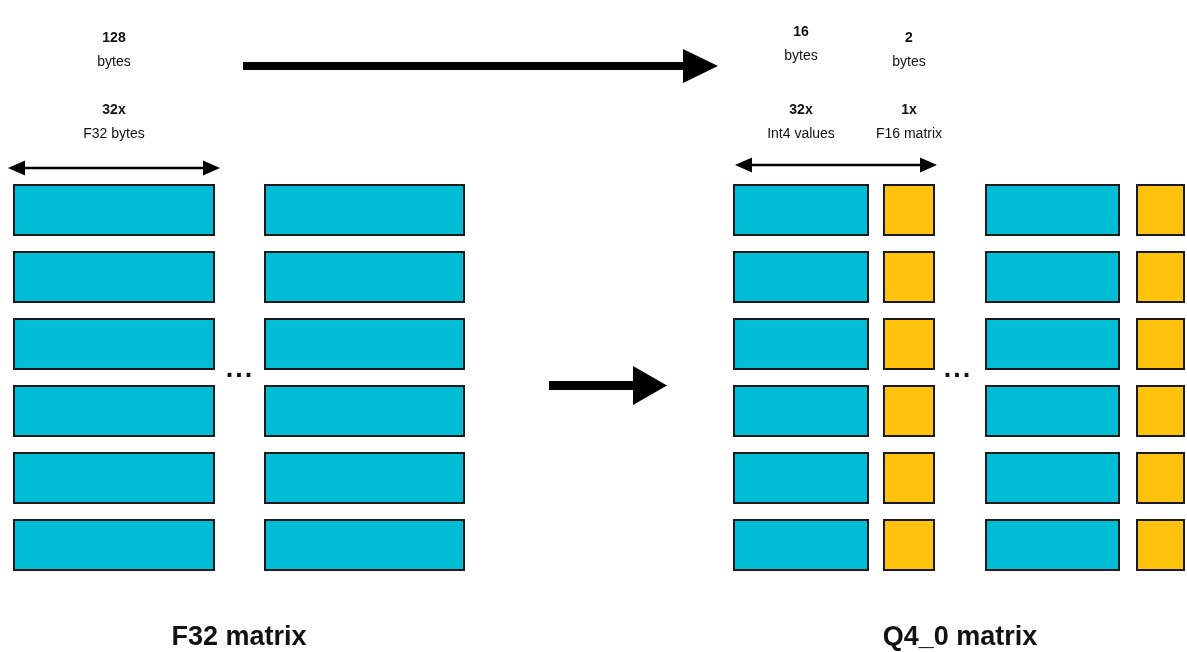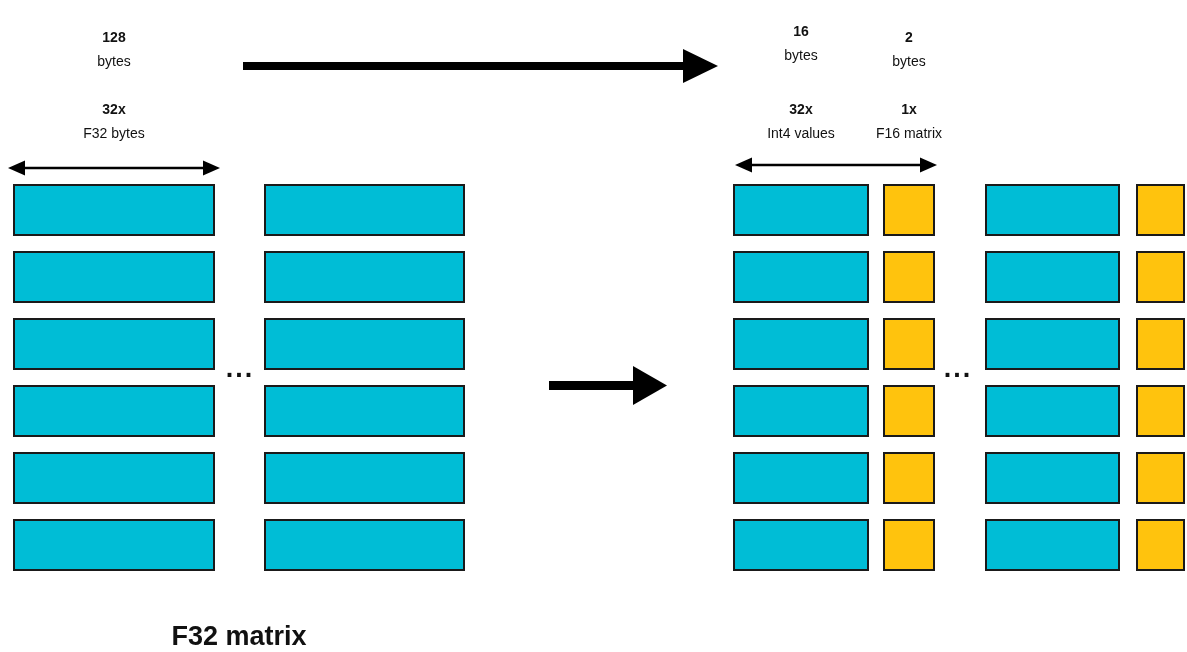--- a/index.html
+++ b/index.html
@@ -173,14 +173,15 @@
       <div class="block yellow"></div>
       <div class="block yellow"></div>
       <div class="block yellow"></div>
       <div class="block yellow"></div>
       <div class="block yellow"></div>
       <div class="block yellow"></div>
     </div>
   <div class="dots" style="left:958px">...</div>
 
   <div class="matrix-label" style="left:239px">F32 matrix</div>
+  <div class="matrix-label" style="left:960px">Q4_0 matrix</div>
 
 </div>
 
 </body></html>

